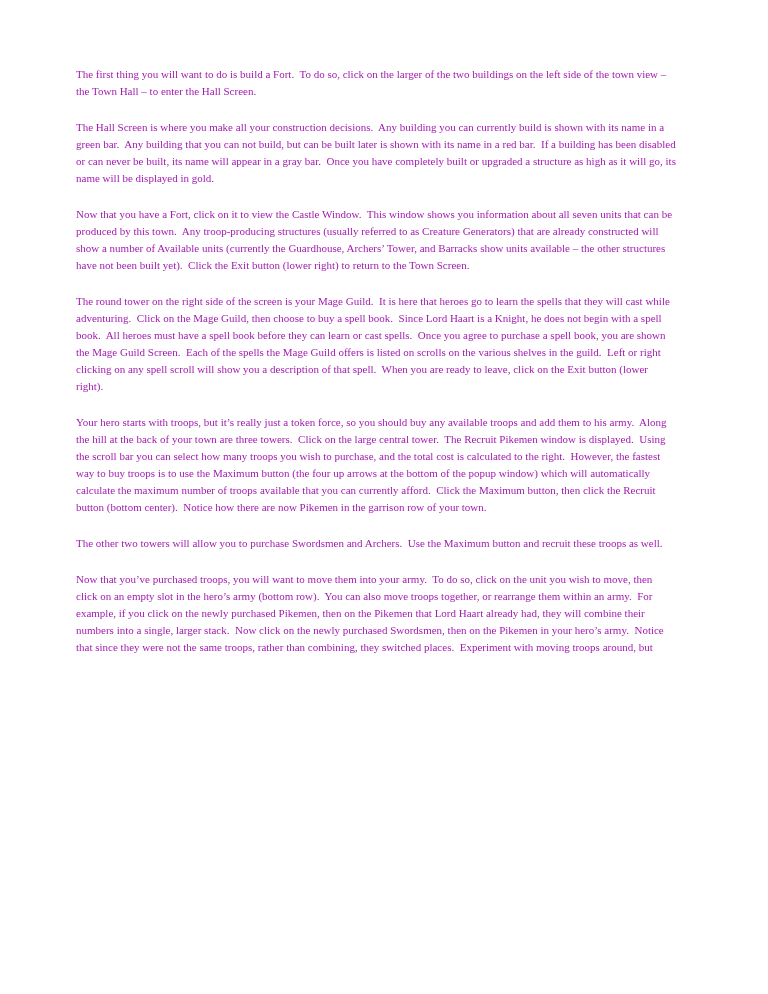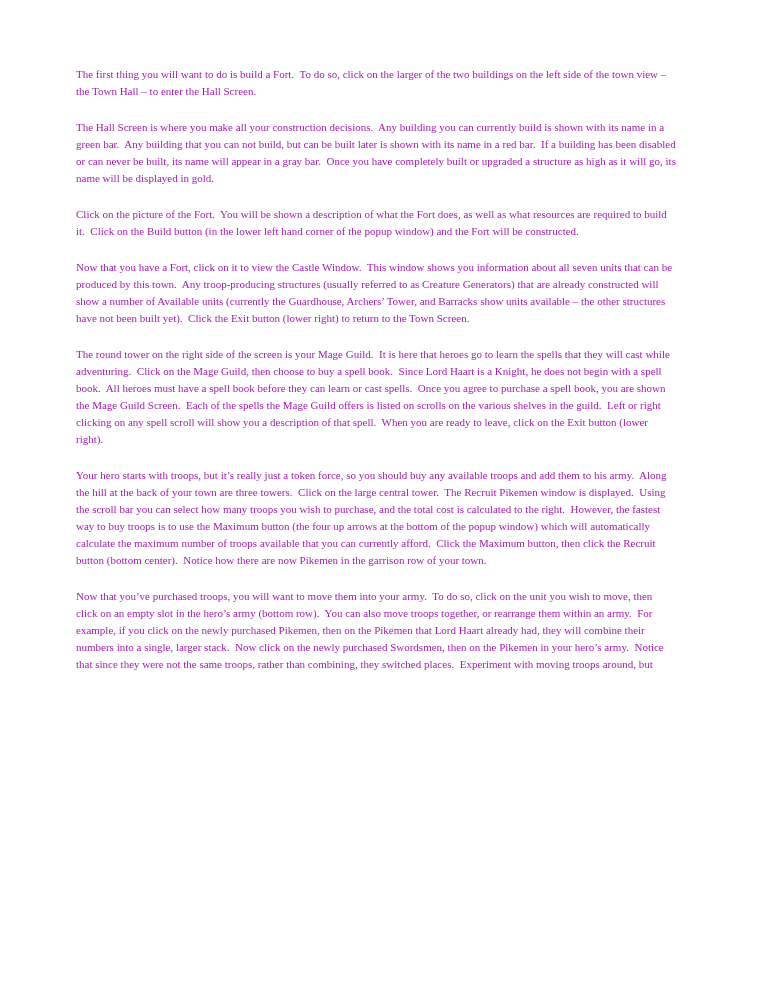--- a/index.html
+++ b/index.html
@@ -37,19 +37,19 @@
     margin-bottom: 8px;
   }
 </style>
 </head>
 <body>
 
 <div class="page">
   <div class="text-block">
     <p>The first thing you will want to do is build a Fort.  To do so, click on the larger of the two buildings on the left side of the town view – the Town Hall – to enter the Hall Screen.</p>
     <p>The Hall Screen is where you make all your construction decisions.  Any building you can currently build is shown with its name in a green bar.  Any building that you can not build, but can be built later is shown with its name in a red bar.  If a building has been disabled or can never be built, its name will appear in a gray bar.  Once you have completely built or upgraded a structure as high as it will go, its name will be displayed in gold.</p>
-    <p>Click on the picture of the Fort.  You will be shown a description of what the Fort does, as well as what resources are required to build it.  Click on the Build button (in the lower left hand corner of the popup window) and the Fort will be constructed.</p>
     <p>Now that you have a Fort, click on it to view the Castle Window.  This window shows you information about all seven units that can be produced by this town.  Any troop-producing structures (usually referred to as Creature Generators) that are already constructed will show a number of Available units (currently the Guardhouse, Archers’ Tower, and Barracks show units available – the other structures have not been built yet).  Click the Exit button (lower right) to return to the Town Screen.</p>
     <p>The round tower on the right side of the screen is your Mage Guild.  It is here that heroes go to learn the spells that they will cast while adventuring.  Click on the Mage Guild, then choose to buy a spell book.  Since Lord Haart is a Knight, he does not begin with a spell book.  All heroes must have a spell book before they can learn or cast spells.  Once you agree to purchase a spell book, you are shown the Mage Guild Screen.  Each of the spells the Mage Guild offers is listed on scrolls on the various shelves in the guild.  Left or right clicking on any spell scroll will show you a description of that spell.  When you are ready to leave, click on the Exit button (lower right).</p>
     <p>Your hero starts with troops, but it’s really just a token force, so you should buy any available troops and add them to his army.  Along the hill at the back of your town are three towers.  Click on the large central tower.  The Recruit Pikemen window is displayed.  Using the scroll bar you can select how many troops you wish to purchase, and the total cost is calculated to the right.  However, the fastest way to buy troops is to use the Maximum button (the four up arrows at the bottom of the popup window) which will automatically calculate the maximum number of troops available that you can currently afford.  Click the Maximum button, then click the Recruit button (bottom center).  Notice how there are now Pikemen in the garrison row of your town.</p>
+    <p>The other two towers will allow you to purchase Swordsmen and Archers.  Use the Maximum button and recruit these troops as well.</p>
     <p>Now that you’ve purchased troops, you will want to move them into your army.  To do so, click on the unit you wish to move, then click on an empty slot in the hero’s army (bottom row).  You can also move troops together, or rearrange them within an army.  For example, if you click on the newly purchased Pikemen, then on the Pikemen that Lord Haart already had, they will combine their numbers into a single, larger stack.  Now click on the newly purchased Swordsmen, then on the Pikemen in your hero’s army.  Notice that since they were not the same troops, rather than combining, they switched places.  Experiment with moving troops around, but</p>
   </div>
 </div>
 
 </body></html>

